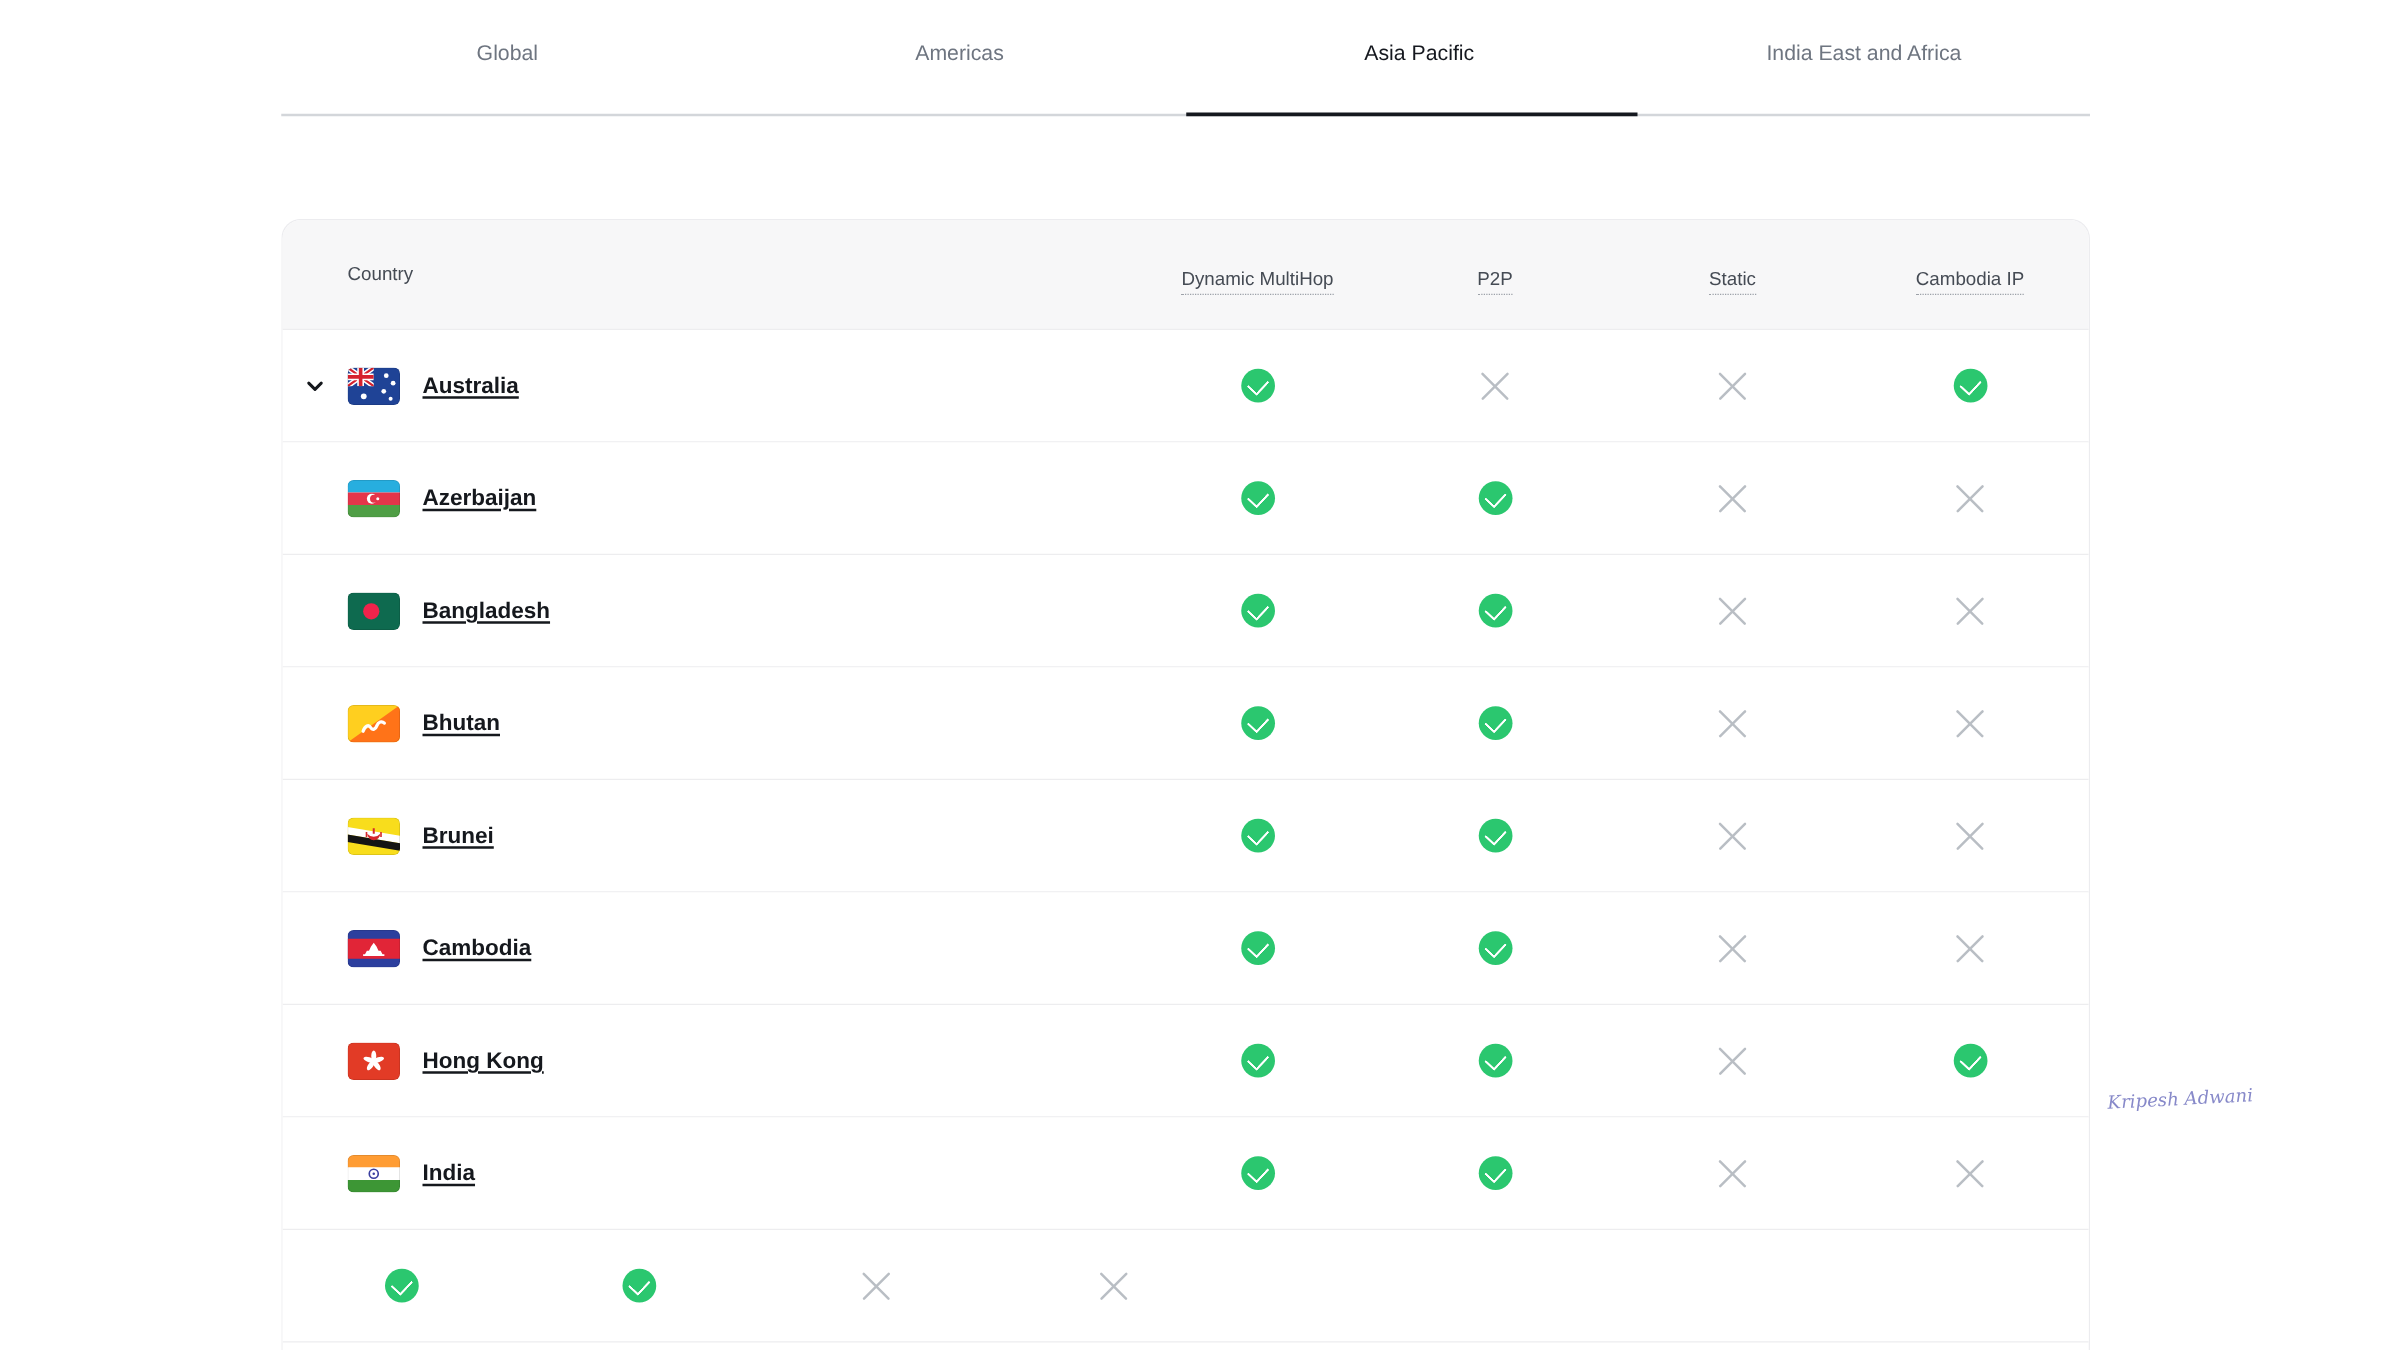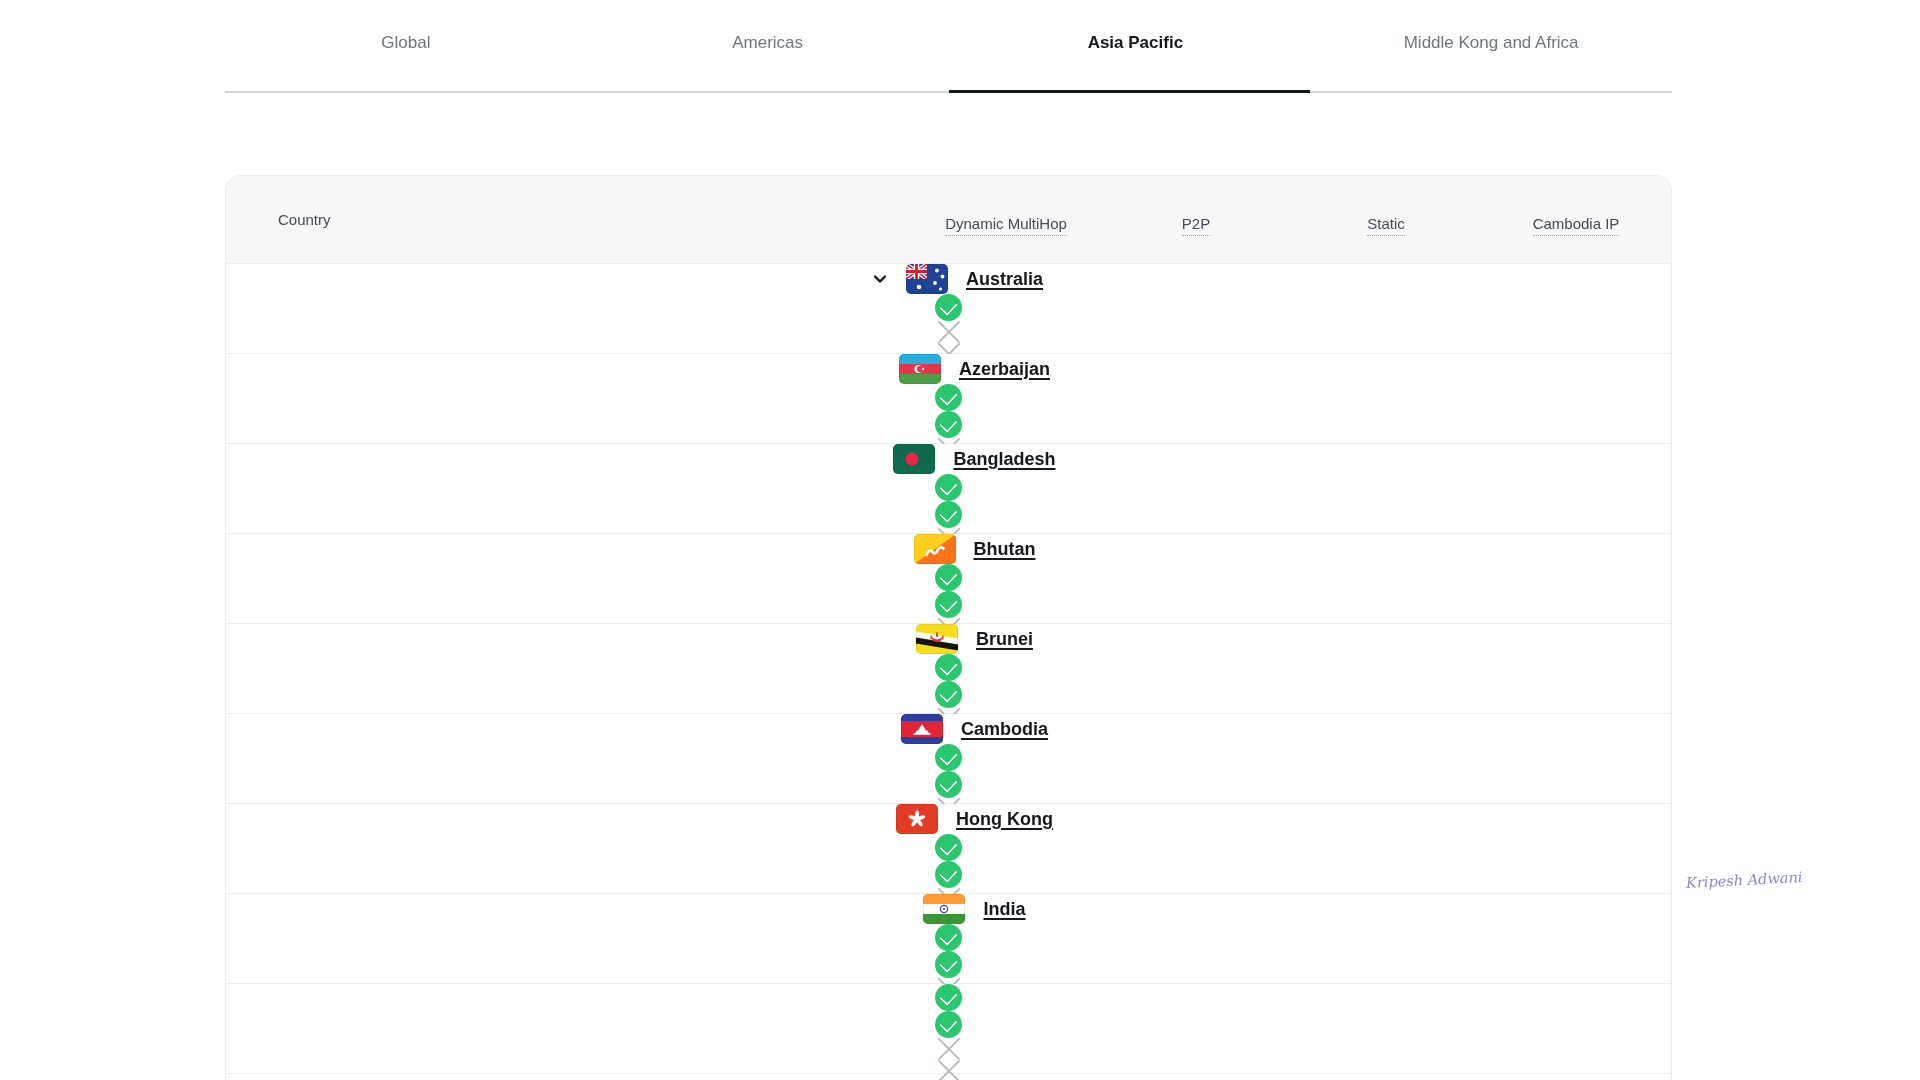--- a/index.html
+++ b/index.html
@@ -5,37 +5,37 @@
   html,body{margin:0;padding:0;background:#fff;}
   .stage{position:relative;width:1916px;height:1080px;background:#fff;overflow:hidden;
          font-family:"Liberation Sans",sans-serif;}
 
   
   .tabs{position:absolute;left:225px;top:0;width:1447px;height:91px;display:flex;
         border-bottom:2px solid #D3D6DA;box-sizing:content-box;}
   .tab{flex:1;display:flex;align-items:flex-end;justify-content:center;position:relative;cursor:pointer;}
   .tab-label{padding-bottom:34px;font-size:17px;line-height:28px;color:var(--tab-inactive,#6E7580);
              text-align:center;}
-  .tab.active .tab-label{color:var(--tab-active,#15181F);font-weight:700;margin-left:12px;}
+  .tab.active .tab-label{color:var(--tab-active,#15181F);font-weight:400;margin-left:12px;}
   .tab.active::after{content:"";position:absolute;left:0;right:0;bottom:-2px;height:3px;
                      background:var(--tab-active,#15181F);}
   .tab-mea .tab-label{max-width:175px;}
 
   
   .card{position:absolute;left:225px;top:175px;width:1447px;height:905px;box-sizing:border-box;
         border:1px solid #ECECEF;border-bottom:none;border-radius:16px 16px 0 0;background:#fff;overflow:hidden;}
   .thead{height:88px;background:var(--header-bg,#F7F7F8);display:flex;align-items:center;
          border-bottom:1px solid var(--divider,#EDEDEF);box-sizing:border-box;text-align:center;}
   .c-country{flex:1;padding-left:52px;display:flex;align-items:center;position:relative;}
   .c-feat{width:190px;display:flex;justify-content:center;align-items:center;}
   .th-label{font-size:15px;font-weight:500;color:#454B54;}
   .th-feat-label{border-bottom:1px dotted #9CA1A8;padding-bottom:3px;cursor:help;margin-top:12px;}
 
   .row{height:90px;display:flex;align-items:center;border-bottom:1px solid var(--divider,#EDEDEF);
-       box-sizing:border-box;position:relative;background:#fff;flex-direction:column;}
+       box-sizing:border-box;position:relative;background:#fff;}
   .chevron{position:absolute;left:15px;top:50%;transform:translateY(-50%);width:22px;height:22px;
            display:flex;align-items:center;justify-content:center;cursor:pointer;}
   .flag{width:42px;height:30px;border-radius:5px;overflow:hidden;position:relative;flex:none;}
   .flag svg{display:block;width:42px;height:30px;}
   .flag::after{content:"";position:absolute;inset:0;border-radius:5px;
                box-shadow:inset 0 0 0 0.6px rgba(0,0,0,.14);}
   .country-name{font-size:18px;font-weight:700;color:#15181D;margin-left:18px;cursor:pointer;
                 text-decoration:underline;text-decoration-thickness:2px;text-underline-offset:3px;}
   .check{width:27px;height:27px;border-radius:50%;background:var(--check,#2BC76F);position:relative;}
   .check::after{content:"";position:absolute;left:8px;top:5.4px;width:8.6px;height:13px;
@@ -60,21 +60,21 @@
     <div class="tab">
       <span class="tab-label">Global</span>
     </div>
     <div class="tab">
       <span class="tab-label">Americas</span>
     </div>
     <div class="tab active">
       <span class="tab-label">Asia Pacific</span>
     </div>
     <div class="tab tab-mea">
-      <span class="tab-label">Middle Kong and Africa</span>
+      <span class="tab-label">India East and Africa</span>
     </div>
   </div>
 
   <div class="card">
 
     <div class="thead">
       <div class="c-country">
         <span class="th-label">Country</span>
       </div>
       <div class="c-feat">

